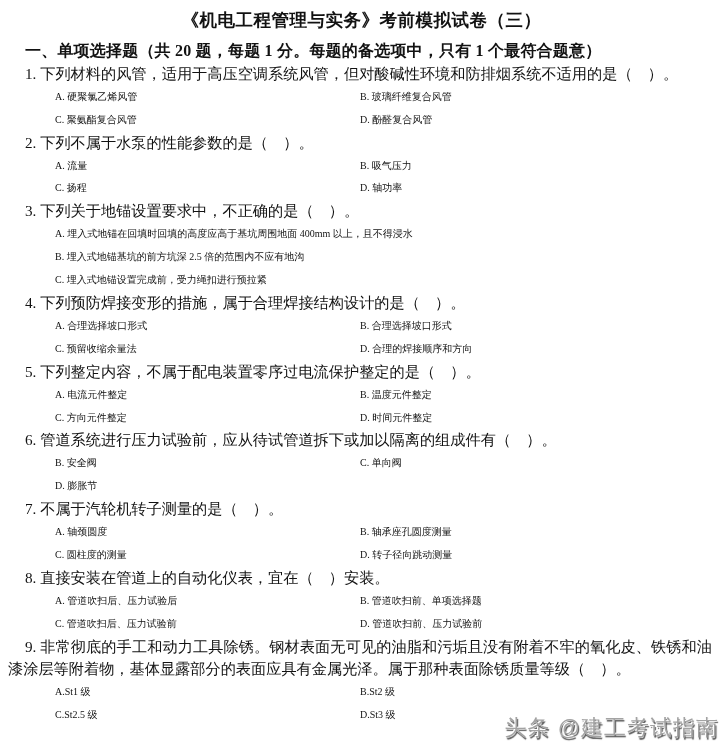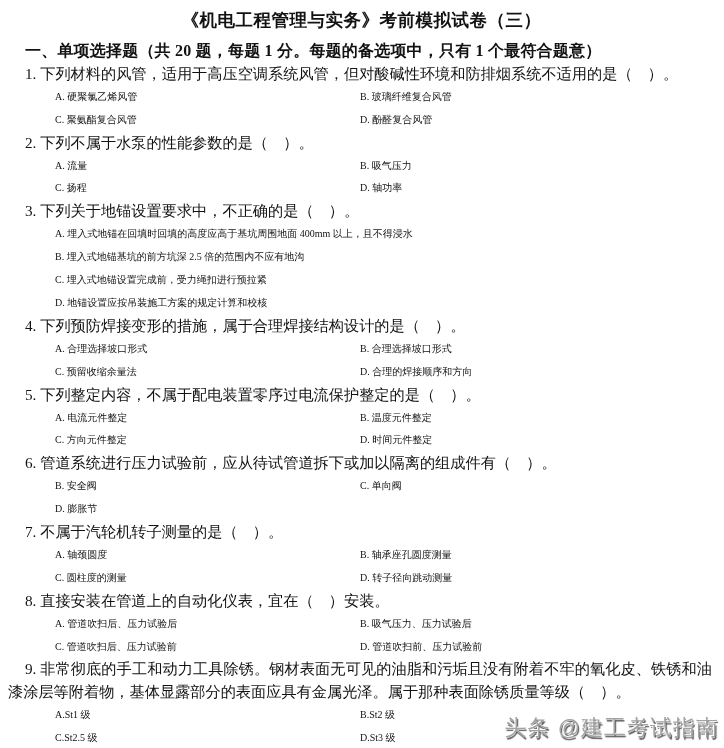--- a/index.html
+++ b/index.html
@@ -92,21 +92,20 @@
       <div class="opt">D. 轴功率</div>
     </div>
   </div>
 
   <div class="question">
     <div class="q-text">3. 下列关于地锚设置要求中，不正确的是（　）。</div>
     <div class="opts one-col">
       <div class="opt">A. 埋入式地锚在回填时回填的高度应高于基坑周围地面 400mm 以上，且不得浸水</div>
       <div class="opt">B. 埋入式地锚基坑的前方坑深 2.5 倍的范围内不应有地沟</div>
       <div class="opt">C. 埋入式地锚设置完成前，受力绳扣进行预拉紧</div>
-      <div class="opt">D. 地锚设置应按吊装施工方案的规定计算和校核</div>
     </div>
   </div>
 
   <div class="question">
     <div class="q-text">4. 下列预防焊接变形的措施，属于合理焊接结构设计的是（　）。</div>
     <div class="opts two-col">
       <div class="opt">A. 合理选择坡口形式</div>
       <div class="opt">B. 合理选择坡口形式</div>
       <div class="opt">C. 预留收缩余量法</div>
       <div class="opt">D. 合理的焊接顺序和方向</div>
@@ -139,21 +138,21 @@
       <div class="opt">B. 轴承座孔圆度测量</div>
       <div class="opt">C. 圆柱度的测量</div>
       <div class="opt">D. 转子径向跳动测量</div>
     </div>
   </div>
 
   <div class="question">
     <div class="q-text">8. 直接安装在管道上的自动化仪表，宜在（　）安装。</div>
     <div class="opts two-col">
       <div class="opt">A. 管道吹扫后、压力试验后</div>
-      <div class="opt">B. 吸气压力、压力试验后</div>
+      <div class="opt">B. 管道吹扫前、单项选择题</div>
       <div class="opt">C. 管道吹扫后、压力试验前</div>
       <div class="opt">D. 管道吹扫前、压力试验前</div>
     </div>
   </div>
 
   <div class="question">
     <div class="q-text q-wrap">9. 非常彻底的手工和动力工具除锈。钢材表面无可见的油脂和污垢且没有附着不牢的氧化皮、铁锈和油漆涂层等附着物，基体显露部分的表面应具有金属光泽。属于那种表面除锈质量等级（　）。</div>
     <div class="opts two-col">
       <div class="opt">A.St1 级</div>
       <div class="opt">B.St2 级</div>

